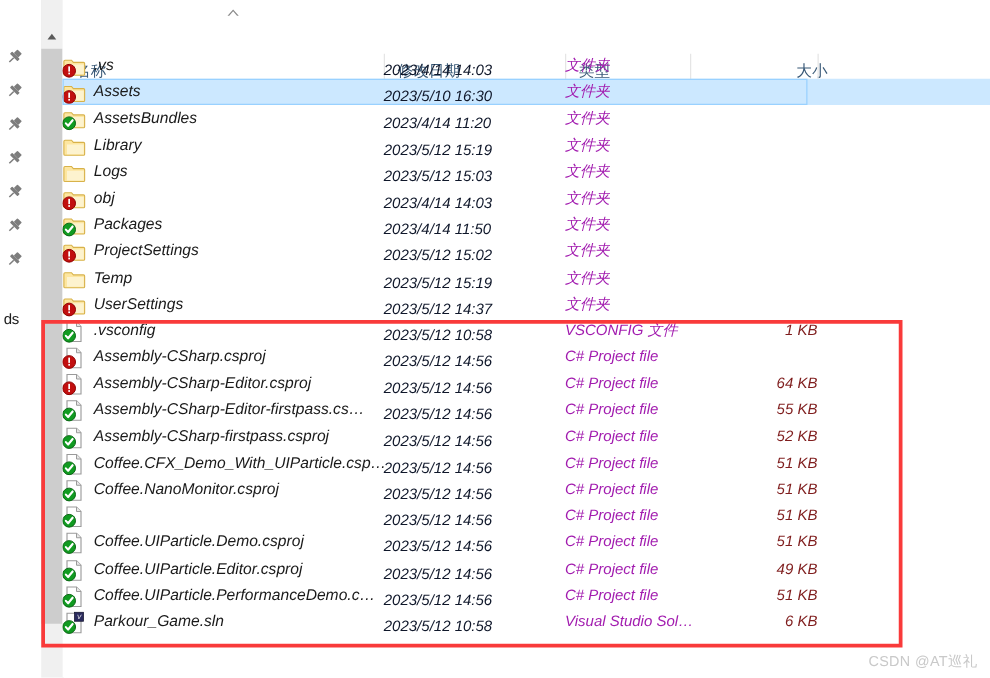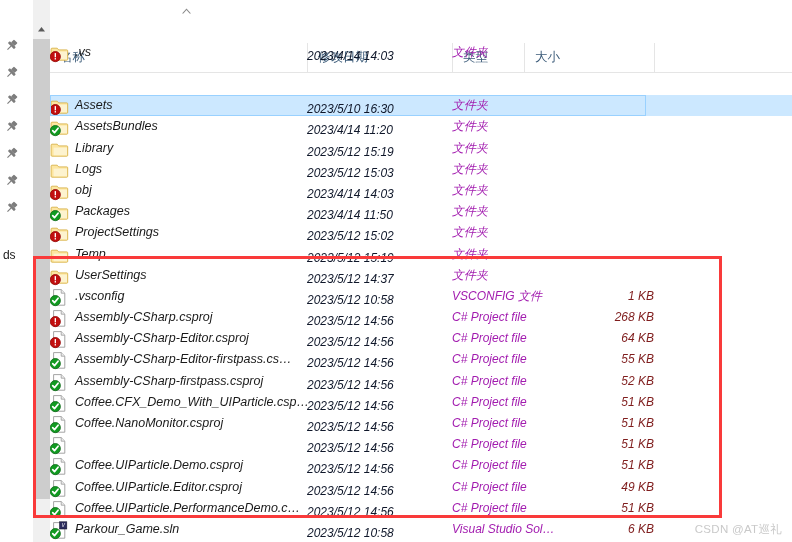--- a/index.html
+++ b/index.html
@@ -114,21 +114,20 @@
     width: 742px;
     font-style: italic;
   }
   .row {
     position: relative;
     height: 21.2px;
     width: 742px;
   }
   .row.selected {
     background: #cce8ff;
-    margin-top: 32px;
   }
   .row.selected::after {
     content: "";
     position: absolute;
     left: 0; right: 146px; top: 0; bottom: 0;
     border: 1px solid #99d1ff;
     box-sizing: border-box;
     pointer-events: none;
   }
   .cell-icon {
@@ -281,21 +280,21 @@
   <div id="sort-chevron">
     <svg width="11" height="6" viewBox="0 0 11 6">
       <path d="M5.5 0.5 L10 5.5 L8.6 5.5 L5.5 2 L2.4 5.5 L1 5.5 Z" fill="#8a8a8a"></path>
     </svg>
   </div>
 
   <div id="col-head">
     <div class="col-head-cell first" style="left:0px; width:257px;">名称</div>
     <div class="col-head-cell" style="left:257px; width:145px;">修改日期</div>
     <div class="col-head-cell" style="left:402px; width:92px;">类型</div>
-    <div class="col-head-cell" style="left:474px; width:110px;">大小</div>
+    <div class="col-head-cell" style="left:502px; width:110px;text-align:right;">大小</div>
     <div class="col-head-cell" style="left:604px; width:138px;"></div>
   </div>
 
   <div id="rows">
       <div class="row">
         <div class="cell-icon"><svg width="19" height="19" viewBox="0 0 19 19">
             <g>
               <path d="M2 4.2 h5.2 l1.5 1.7 h8.1 a0.9 0.9 0 0 1 0.9 0.9 v8.5 a0.9 0.9 0 0 1 -0.9 0.9 h-14.8 a0.9 0.9 0 0 1 -0.9 -0.9 v-10.2 a0.9 0.9 0 0 1 0.9 -0.9 z" fill="#fde6a0" stroke="#d8b24a" stroke-width="0.9"></path>
               <path d="M3.6 7.6 h13.4 v7.7 h-13.4 z" fill="#fdf3cf"></path>
             </g>
@@ -479,21 +478,20 @@
             <g>
               <circle cx="5.3" cy="12.6" r="5.1" fill="#c20f0f"></circle>
               <circle cx="5.3" cy="12.6" r="5.1" fill="none" stroke="#8f0000" stroke-width="0.8"></circle>
               <rect x="4.65" y="9.1" width="1.35" height="4.2" fill="#ffffff"></rect>
               <rect x="4.65" y="14.1" width="1.35" height="1.4" fill="#ffffff"></rect>
             </g>
           </svg></div>
         <div class="cell-name">Assembly-CSharp.csproj</div>
         <div class="cell-date">2023/5/12 14:56</div>
         <div class="cell-type">C# Project file</div>
-        <div class="cell-size">268 KB</div>
       </div>
       <div class="row">
         <div class="cell-icon"><svg width="19" height="19" viewBox="0 0 19 19">
             <g>
               <path d="M3.6 1.6 h7.6 l3.6 3.6 v12 h-11.2 z" fill="#ffffff" stroke="#9a9a9a" stroke-width="0.9"></path>
               <path d="M11.2 1.6 v3.6 h3.6" fill="#e9e9e9" stroke="#9a9a9a" stroke-width="0.8"></path>
             </g>
             <g>
               <circle cx="5.3" cy="12.6" r="5.1" fill="#c20f0f"></circle>
               <circle cx="5.3" cy="12.6" r="5.1" fill="none" stroke="#8f0000" stroke-width="0.8"></circle>

